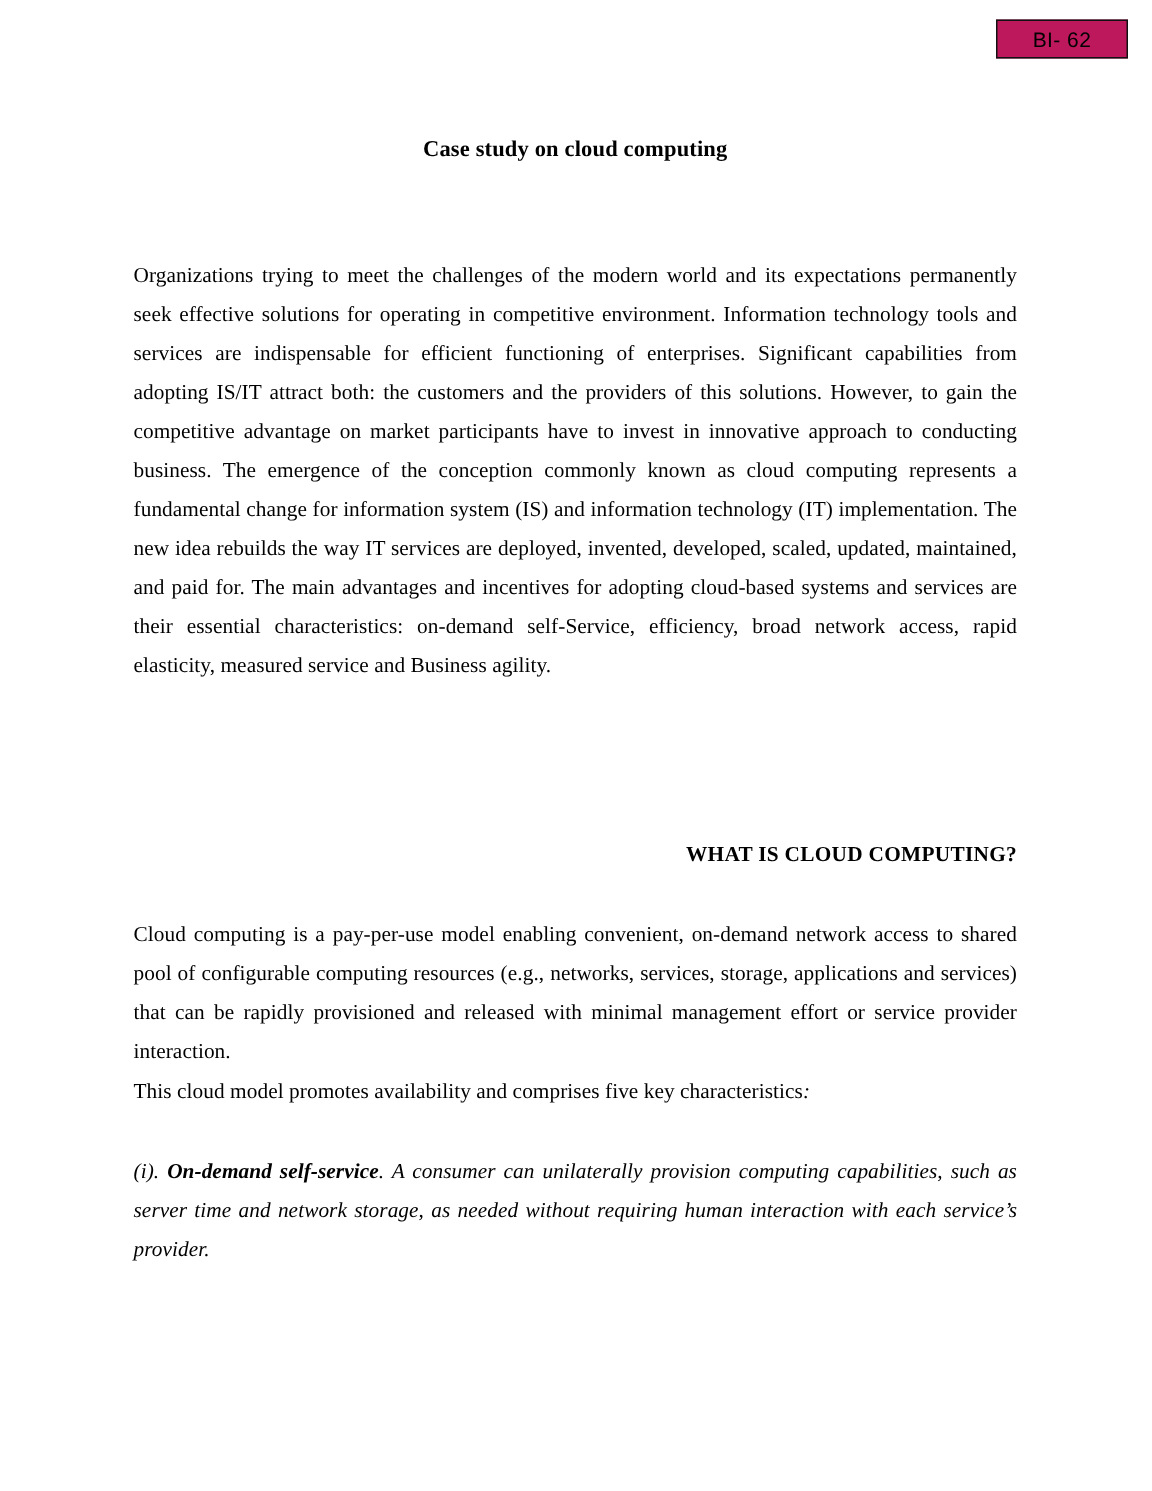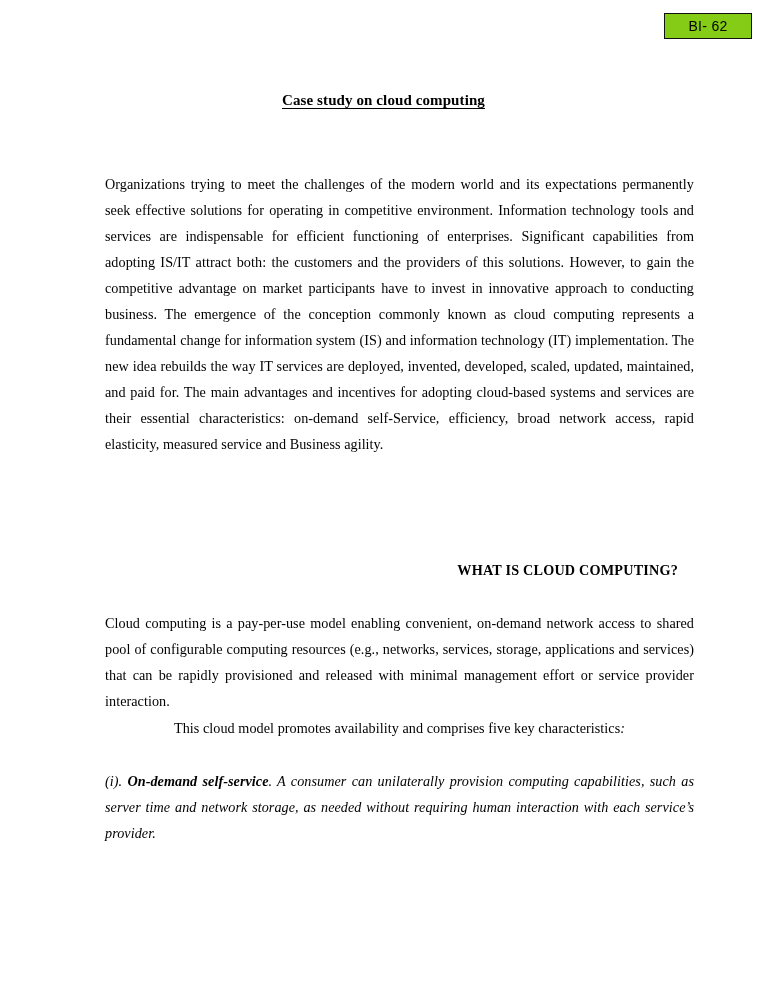--- a/index.html
+++ b/index.html
@@ -25,21 +25,21 @@
   }
 
   
   .header-stamp {
     position: absolute;
     left: 664px;
     top: 13px;
     width: 88px;
     height: 26px;
     border: 1.5px solid #111111;
-    background: #84cc16;
+    background: #be185d;
     box-sizing: border-box;
     display: flex;
     align-items: center;
     justify-content: center;
   }
   .header-stamp-label {
     font-family: "Liberation Sans", "DejaVu Sans", sans-serif;
     font-size: 14px;
     line-height: 1;
     color: #000000;
@@ -62,37 +62,36 @@
     left: 0;
     top: 90px;
     width: 589px;
     text-align: center;
     font-size: 15px;
     font-weight: bold;
     line-height: 20px;
     letter-spacing: 0.1px;
   }
   .doc-title span {
-    text-decoration: underline;
     text-underline-offset: 3px;
     text-align: center;
   }
 
   .body-block {
     position: absolute;
-    left: 16px;
+    left: 0;
     width: 589px;
     font-size: 14.2px;
     line-height: 26px;
     text-align: justify;
     text-justify: inter-word;
     letter-spacing: 0.05px;
   }
   .body-block.no-justify {
-    text-align: center;
+    text-align: left;
   }
 
   
   #para-intro      { top: 157px; }
   #section-heading { top: 547px; }
   #para-definition { top: 596px; }
   #para-promotes   { top: 701px; }
   #para-item-i     { top: 754px; font-style: italic; }
 
   .section-heading {

